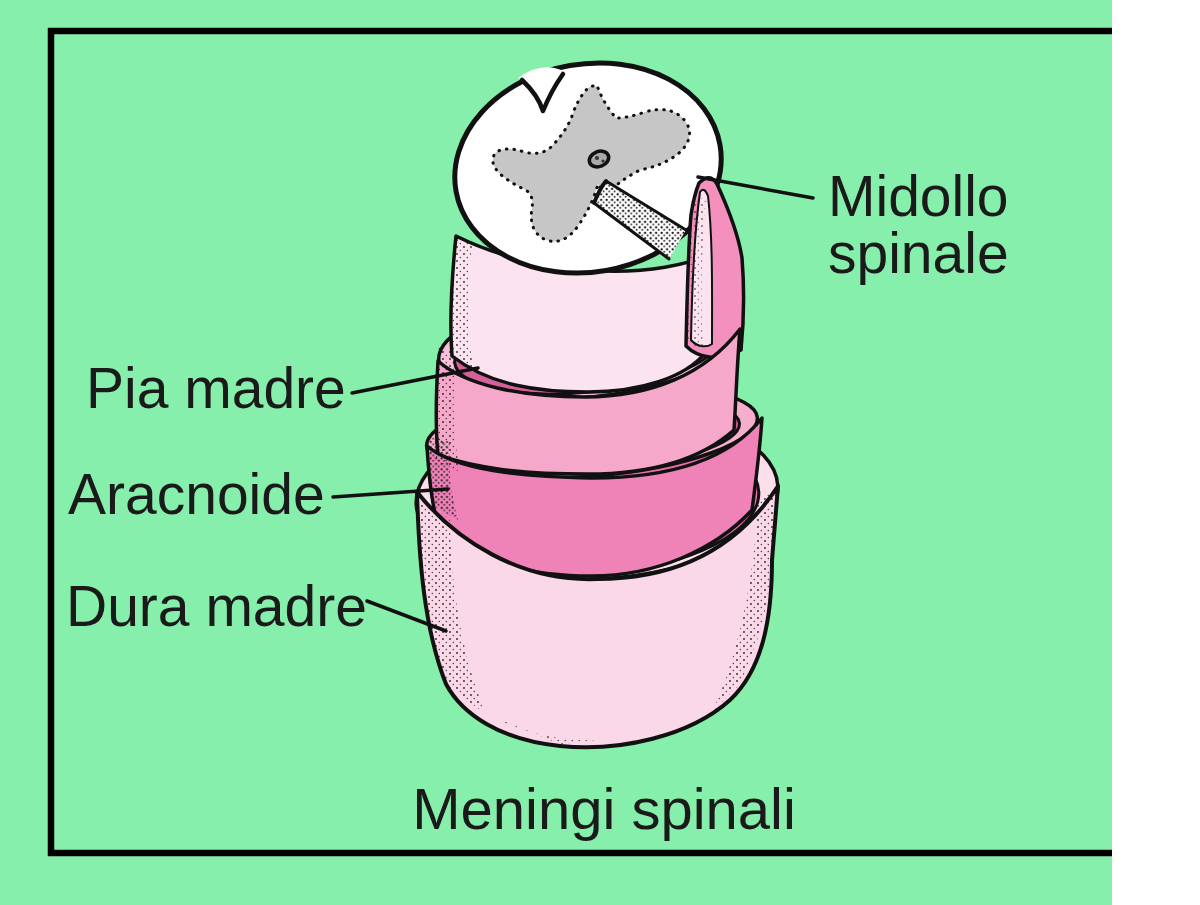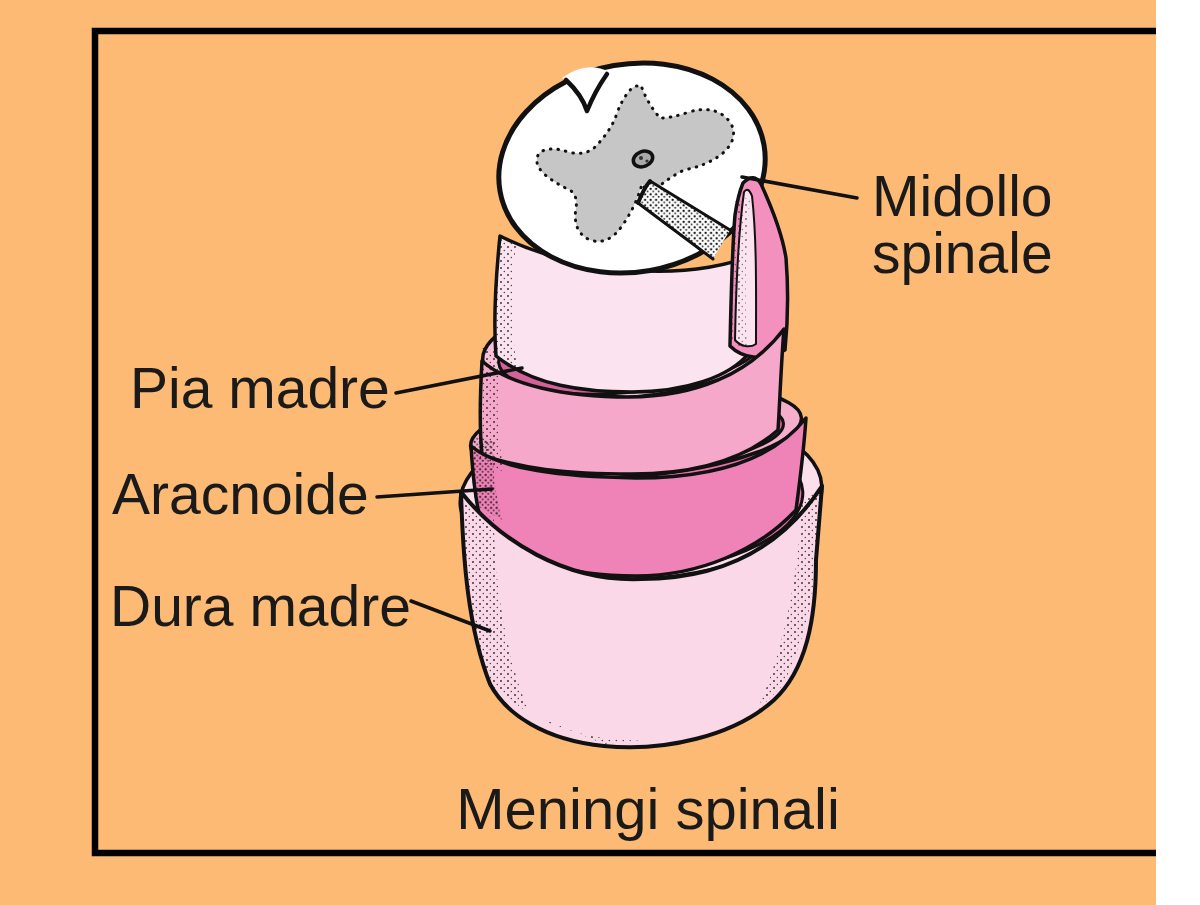--- a/index.html
+++ b/index.html
@@ -1,17 +1,17 @@
 <!DOCTYPE html>
 <html><head>
 <meta charset="utf-8">
 <style>
   html,body{margin:0;padding:0;background:#ffffff;}
-  .stage{position:relative;width:1112px;height:905px;background:#fdba74;overflow:hidden;
-         font-family:"Liberation Sans", sans-serif;padding-left:44px;}
+  .stage{position:relative;width:1112px;height:905px;background:#86efac;overflow:hidden;
+         font-family:"Liberation Sans", sans-serif;}
   svg{display:block;}
   text{fill:#1a1a1a;font-family:"Liberation Sans", sans-serif;}
   .lbl{font-size:57px;}
   .title{font-size:58px;}
 </style>
 </head>
 <body>
 
 <div class="stage">
 <svg width="1200" height="905" viewBox="0 0 1200 905">

